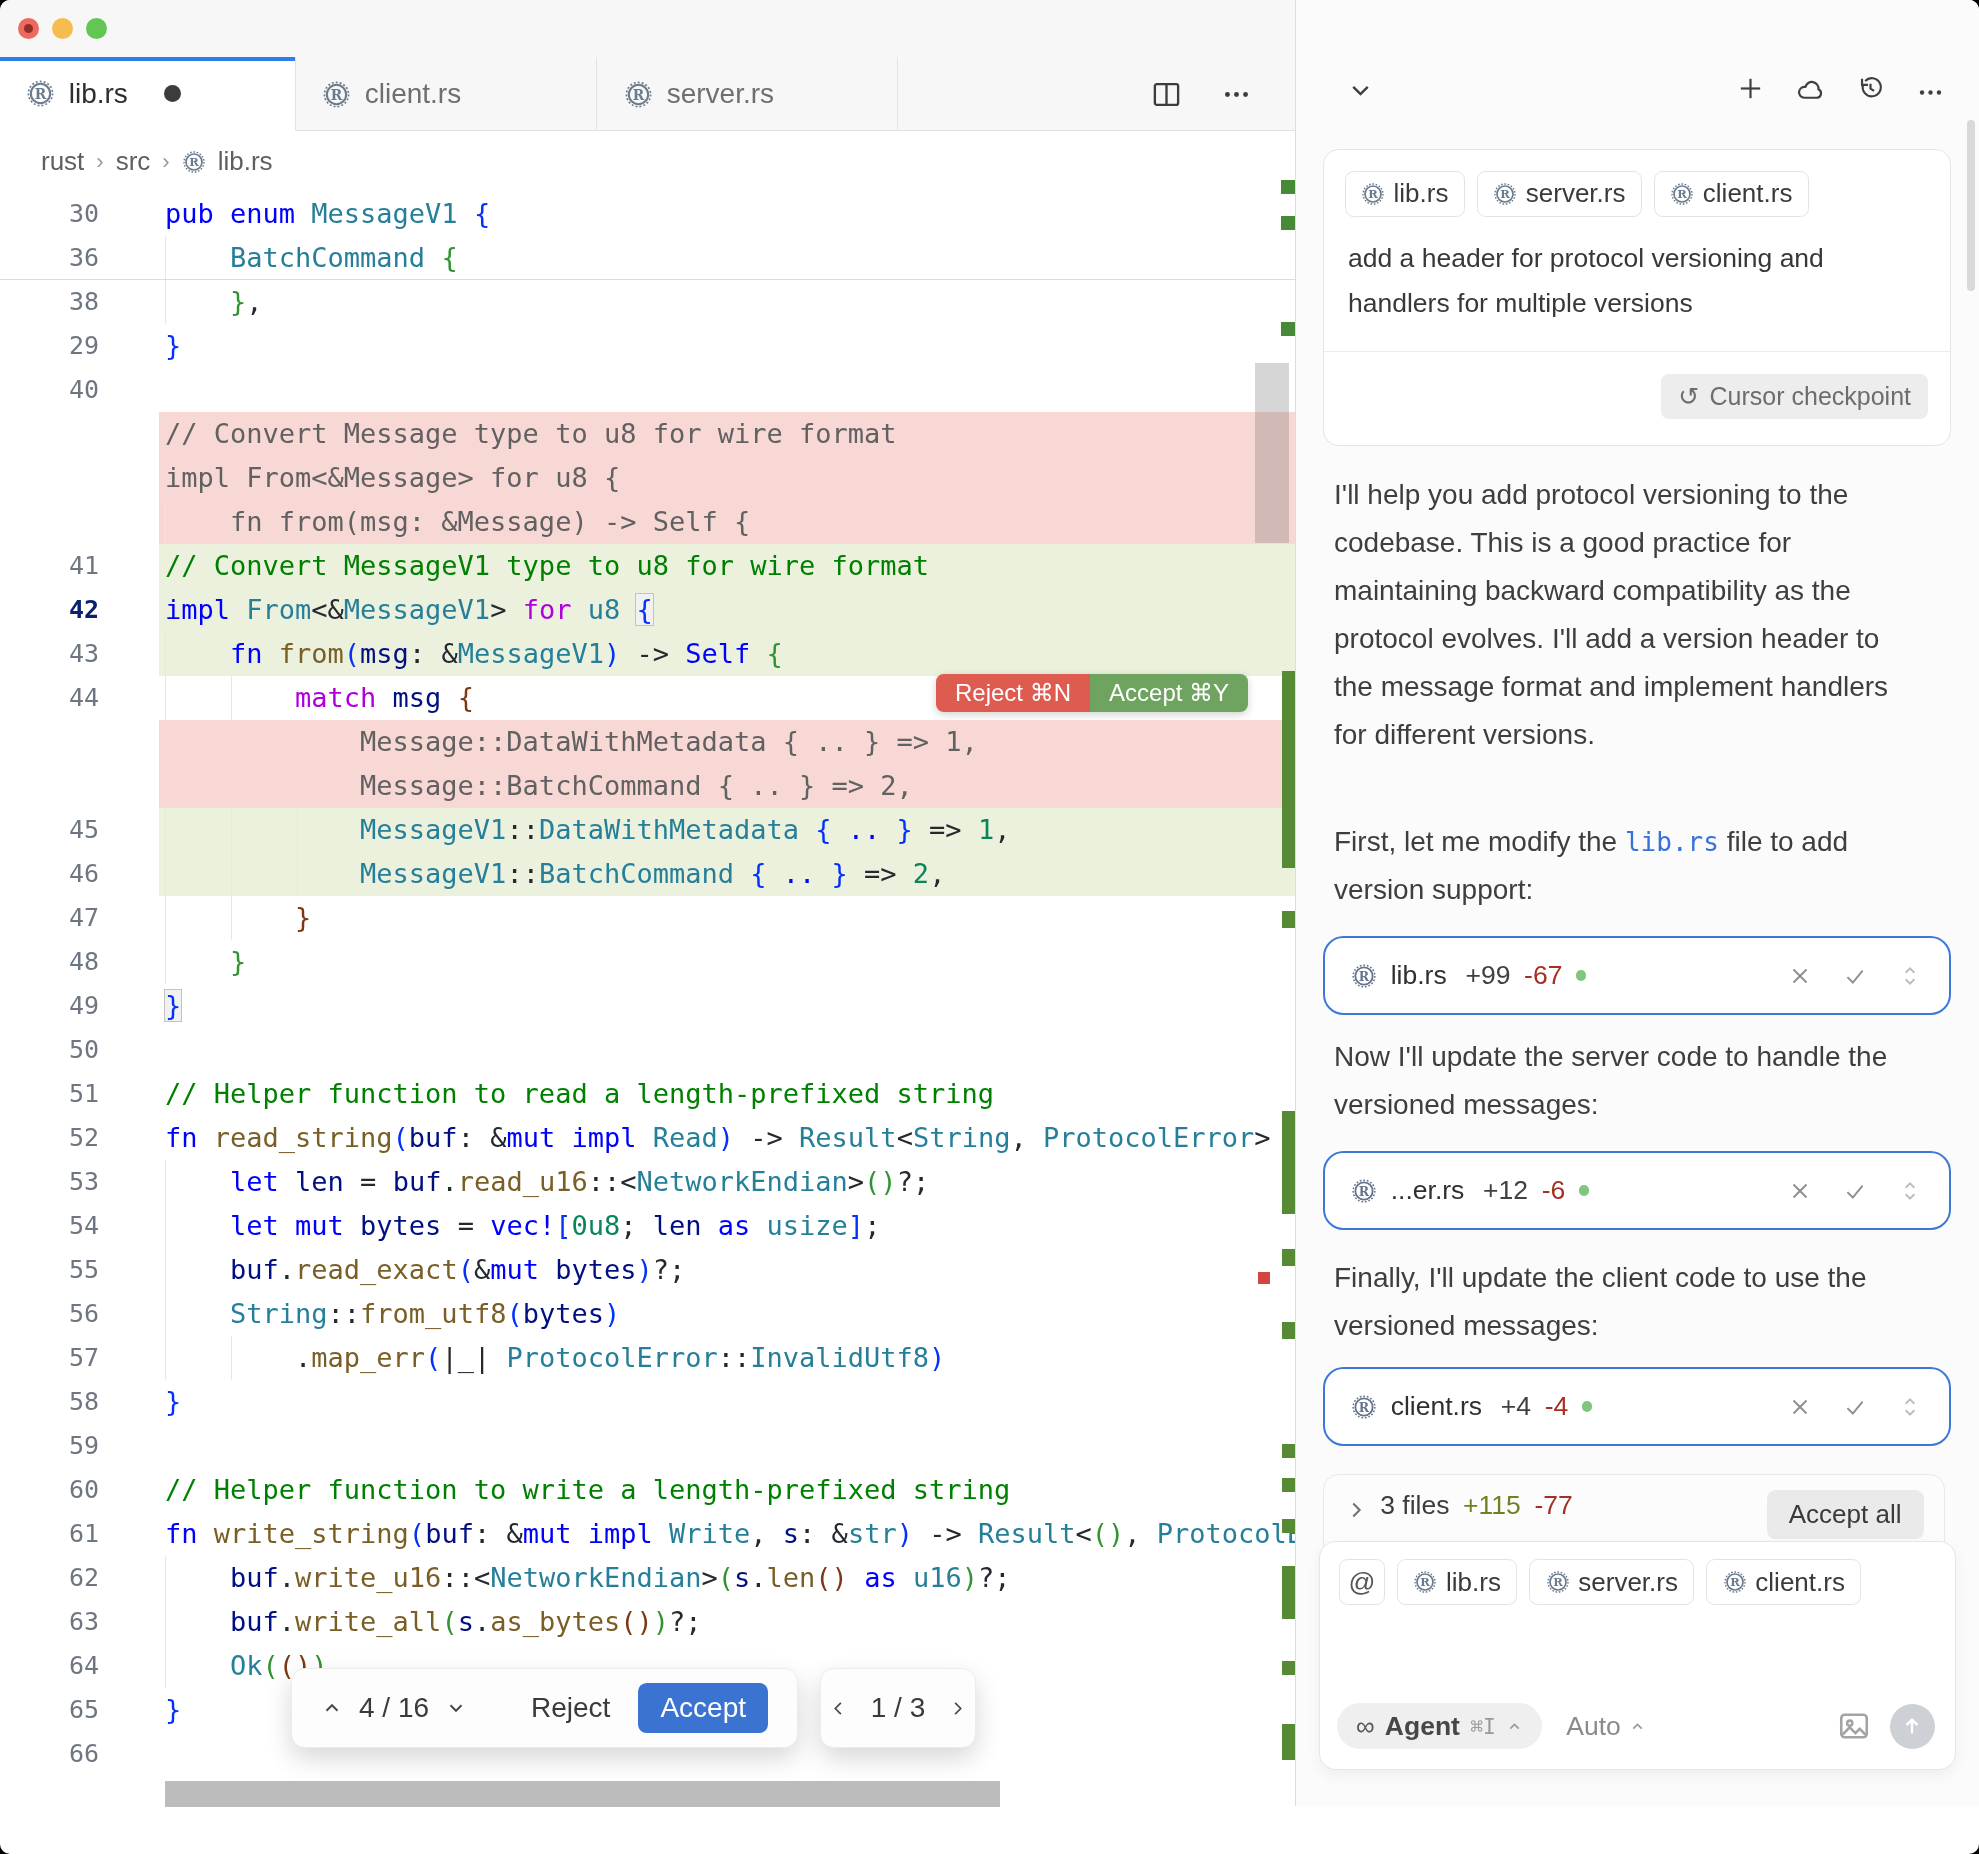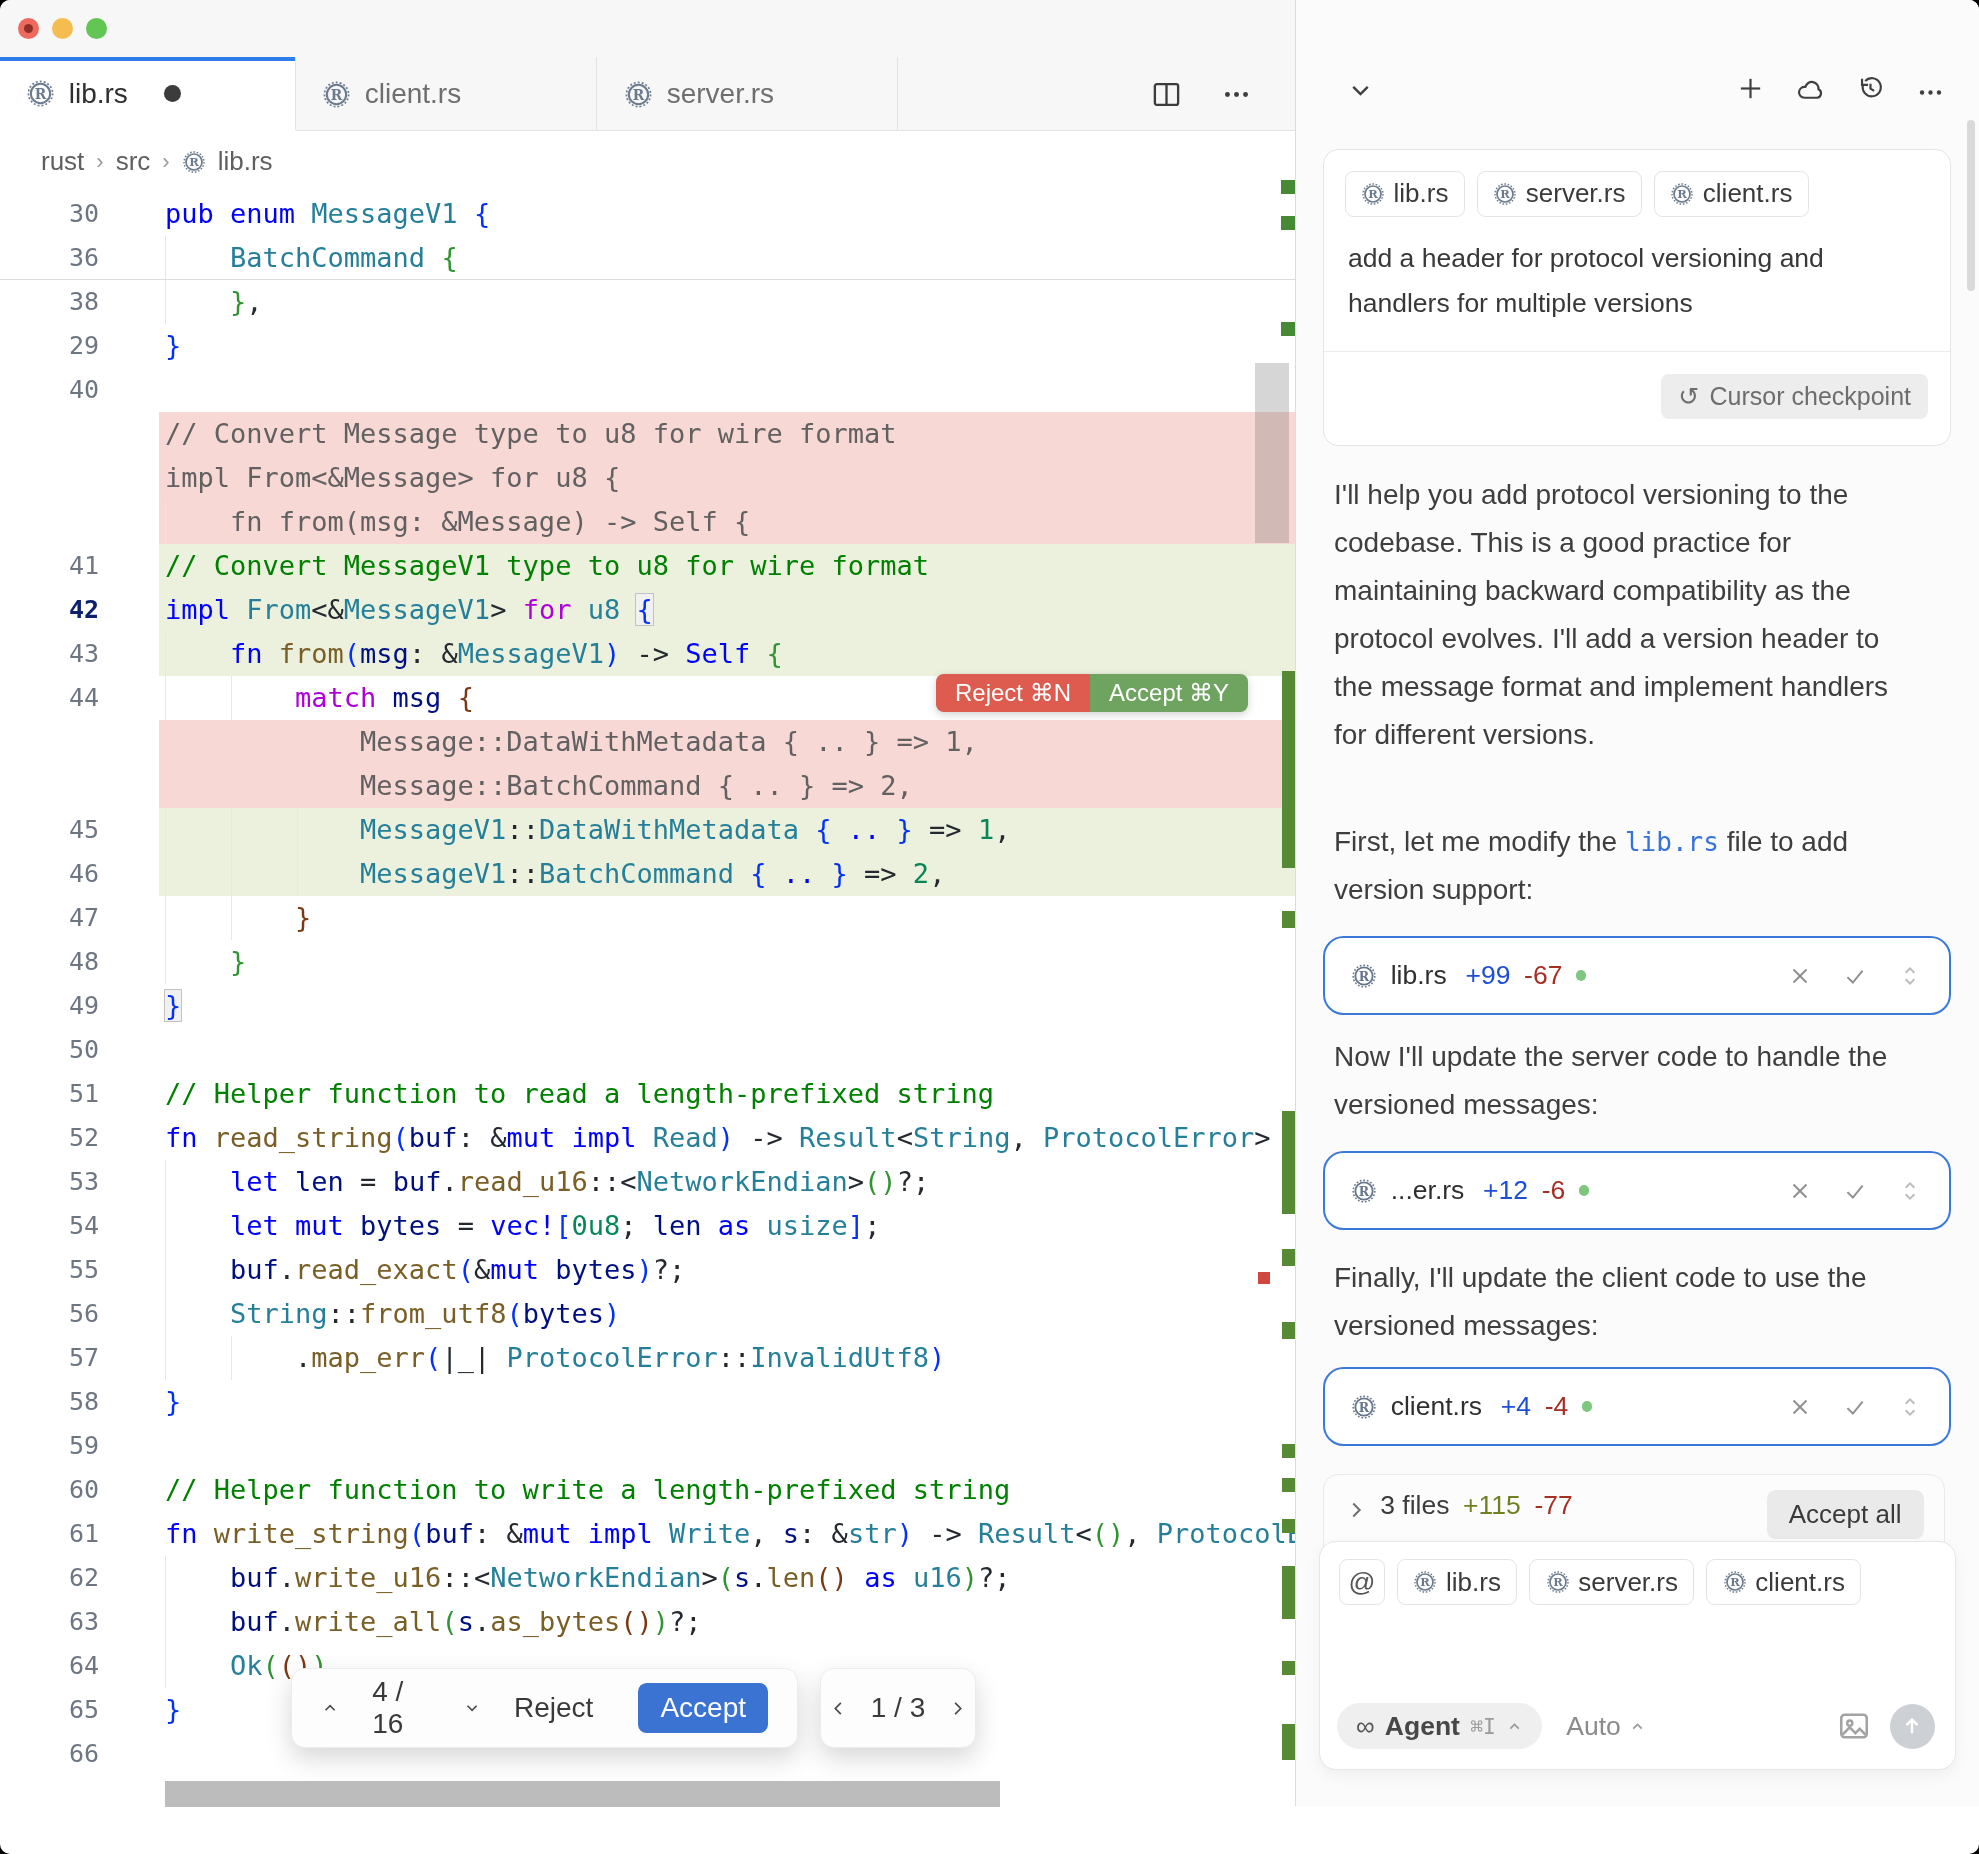--- a/index.html
+++ b/index.html
@@ -48,21 +48,21 @@
   
   .inline-widget{position:absolute;top:-1.7px;left:936px;height:38px;display:flex;font-family:"Liberation Sans",sans-serif;
     font-size:24px;color:#fff;box-shadow:0 2.6px 8.6px rgba(0,0,0,.18);border-radius:7.7px;overflow:hidden;}
   .inline-widget .rej{background:#dd5b4f;padding:0 19px;display:flex;align-items:center;}
   .inline-widget .acc{background:#6fa360;padding:0 19px;display:flex;align-items:center;}
   
   .ruler{position:absolute;left:0;top:192px;width:1295px;height:1615px;pointer-events:none;}
   .ruler i{position:absolute;display:block;}
   
   .difftoolbar{position:absolute;left:291px;top:1668px;width:507px;height:80px;background:#fdfdfd;border:0.9px solid #ececec;
-    border-radius:13.7px;box-shadow:0 10.3px 26px rgba(0,0,0,.16);display:flex;align-items:center;padding:0 29px;gap:33px;
+    border-radius:13.7px;box-shadow:0 10.3px 26px rgba(0,0,0,.16);display:flex;align-items:center;padding:0 29px;gap:16px;
     font-size:28px;color:#3a3a3a;z-index:6;}
   .difftoolbar .chev{color:#4a4a4a;width:22px;height:22px;}
   .accept-btn{margin-left:12px;background:#3b73d2;color:#fff;border-radius:8.6px;padding:8.6px 22px;font-size:28px;}
   .reject-lbl{margin-left:auto;}
   .diffnav{position:absolute;left:820px;top:1668px;width:156px;height:80px;background:#fdfdfd;border:0.9px solid #ececec;
     border-radius:13.7px;box-shadow:0 10.3px 26px rgba(0,0,0,.16);display:flex;align-items:center;justify-content:center;gap:23px;
     font-size:28px;color:#3a3a3a;z-index:6;}
   
   .panel{position:absolute;left:1295px;top:0;width:684px;height:1806px;background:#fbfbfb;border-left:0.9px solid #dcdcdc;}
   .panel-scrollbar{position:absolute;right:4.3px;top:120px;width:7.7px;height:171px;border-radius:4.3px;background:#d9d9d9;}
@@ -81,21 +81,21 @@
   .umsg{padding:19px 24px 0 24px;font-size:26.5px;line-height:45px;color:#383838;}
   .ufoot{position:absolute;left:0;right:0;bottom:0;height:94px;border-top:1.7px solid #ececec;}
   .restore{position:absolute;right:22px;top:22px;height:45px;display:flex;align-items:center;gap:10.3px;background:#ededed;
     border-radius:7.7px;padding:0 17px;font-size:25px;color:#6d6d6d;}
   .para{position:absolute;left:38px;width:591px;font-size:28px;line-height:48px;color:#3e3e3e;}
   .codename{font-family:"DejaVu Sans Mono",monospace;color:#3672d9;font-size:26px;}
   .fcard{position:absolute;left:27px;width:628px;height:79px;background:#fff;border:2.1px solid #3c78d8;border-radius:20.5px;
     display:flex;align-items:center;padding:0 26px;gap:13.7px;font-size:26.5px;}
   .fcard .rust{width:26px;height:26px;}
   .fcard .fname{color:#2f2f2f;margin-right:5.1px;}
-  .fcard .plusn{color:#1d4ed8;}
+  .fcard .plusn{color:#404040;}
   .fcard .minusn{color:#a62e22;}
   .fcard .gdot{width:10.3px;height:10.3px;border-radius:50%;background:#7fc67f;}
   .fcard .acts{margin-left:auto;display:flex;align-items:center;gap:29px;color:#8f8f8f;}
   .fcard .acts svg{width:26px;height:26px;}
   .fcard .acts .spread{color:#bdbdbd;}
   .summary{position:absolute;left:27px;top:1474px;width:622px;height:94px;background:#fcfcfc;border:1.7px solid #e9e9e9;
     border-radius:15.4px;display:flex;align-items:flex-start;padding:15.4px 20.5px 0 20.5px;gap:13.7px;font-size:26.5px;color:#3c3c3c;}
   .summary svg{width:22px;height:22px;margin-top:8.6px;color:#6f6f6f;}
   .acceptall{margin-left:auto;background:#eaeaea;border-radius:8.6px;padding:8.6px 22px;font-size:26px;color:#3a3a3a;}
   .inputcard{position:absolute;left:23px;top:1541px;width:637px;height:229px;background:#fff;border:1.7px solid #e6e6e6;

